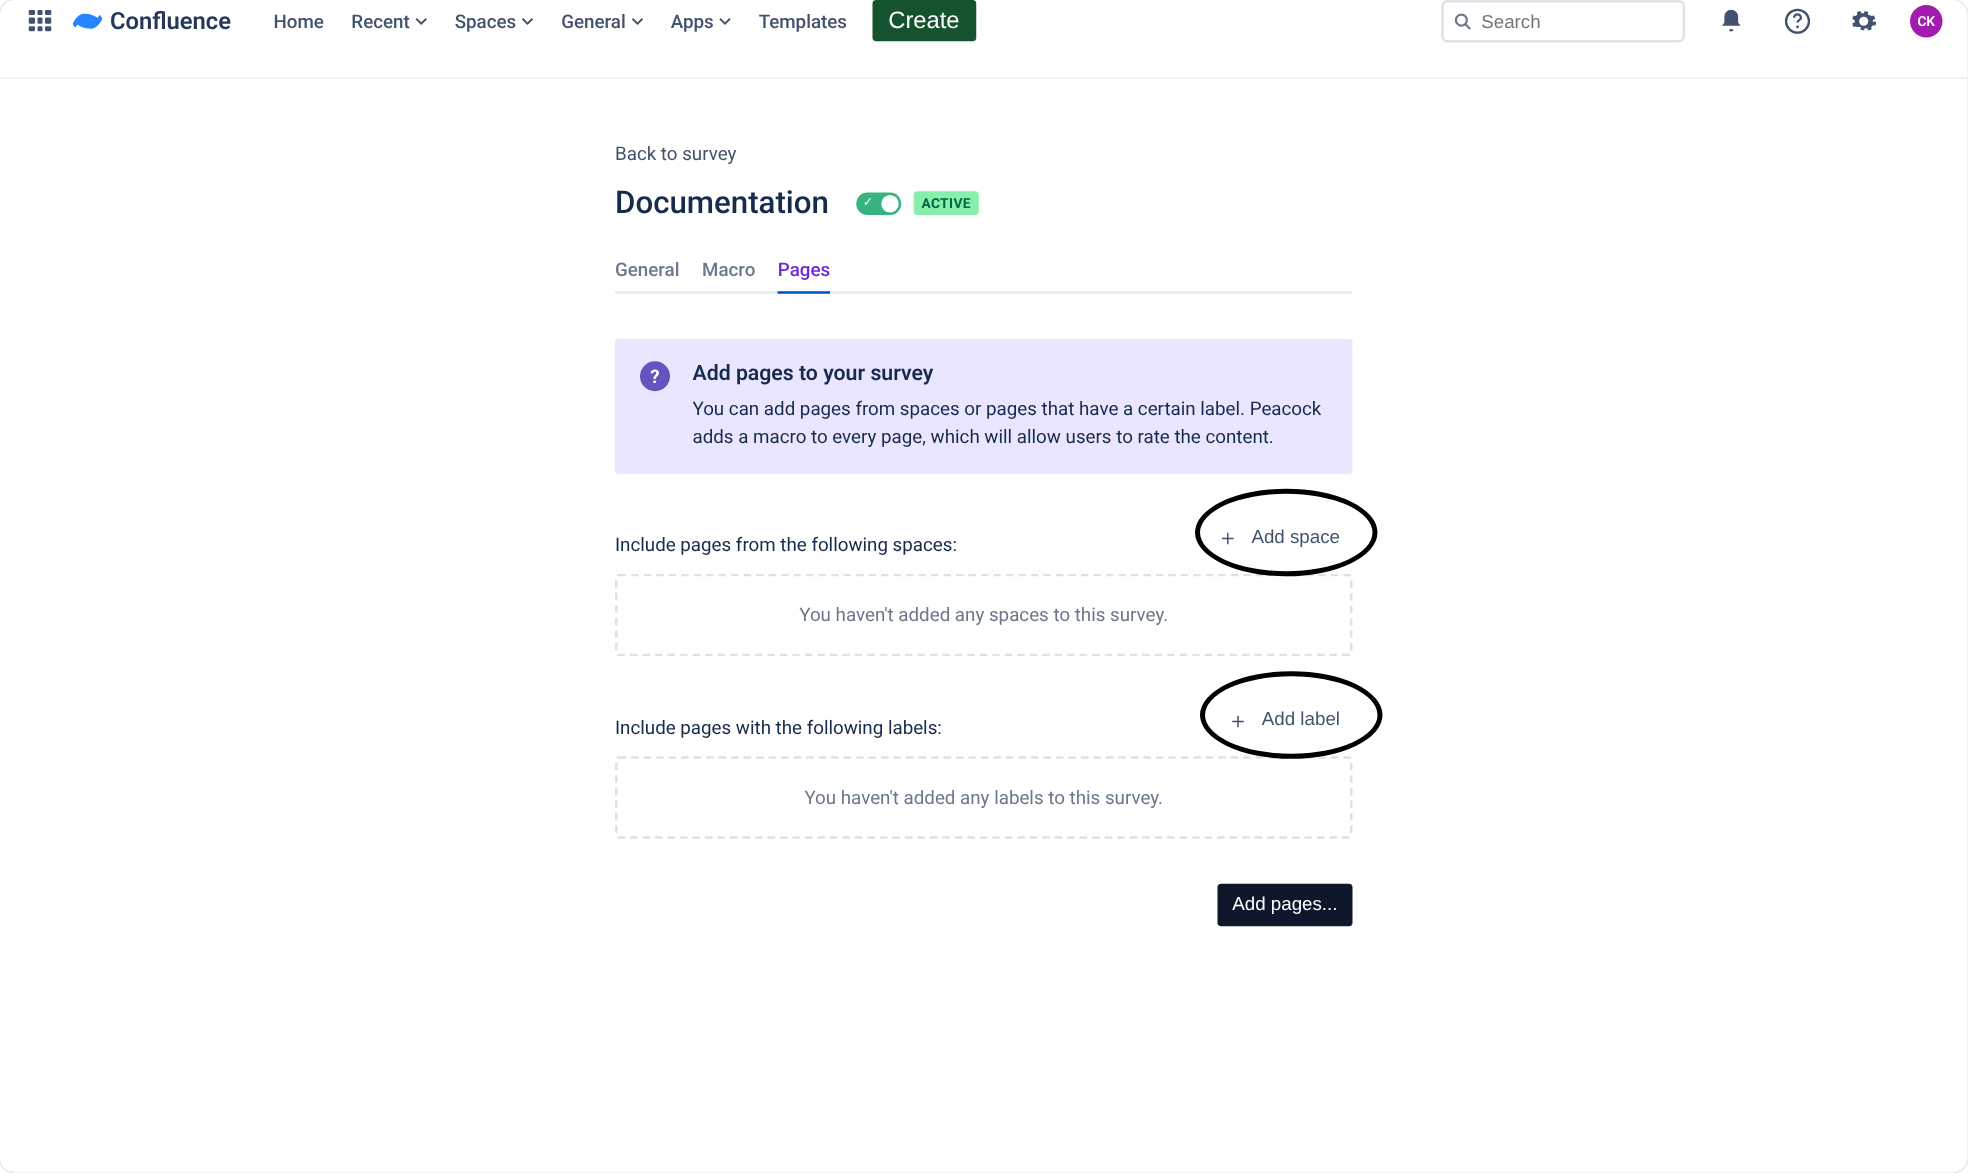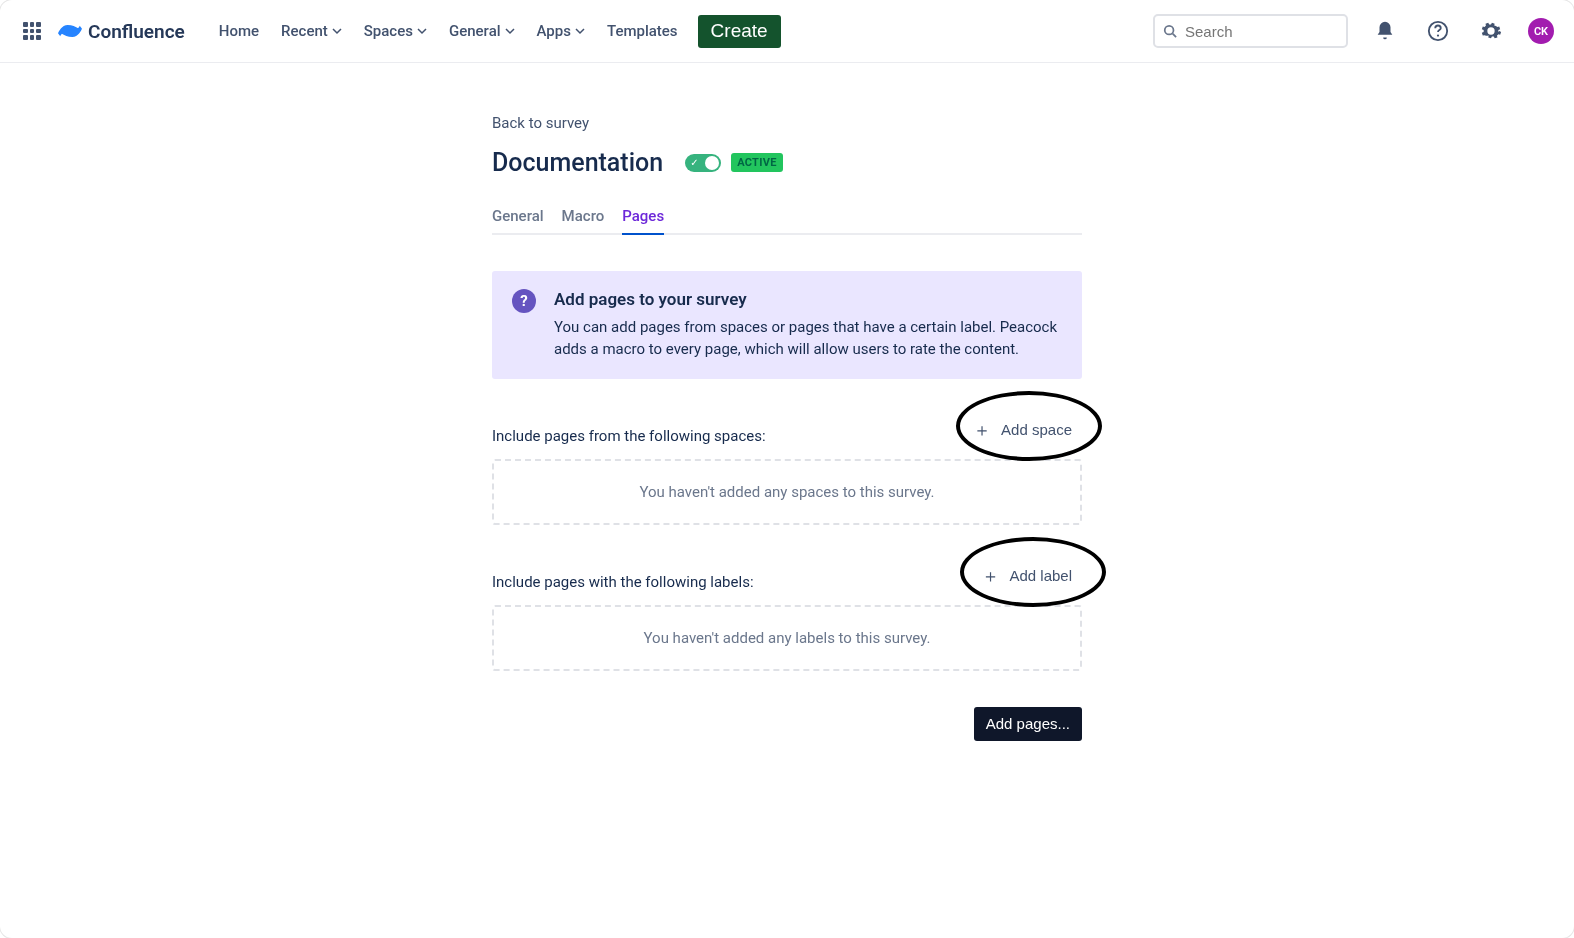--- a/index.html
+++ b/index.html
@@ -13,21 +13,21 @@
       color: #172B4D;
       width: 1574px;
       height: 938px;
       overflow: hidden;
       border-radius: 12px;
       box-shadow: 0 0 0 1px rgba(0,0,0,0.1);
     }
     
     .topnav {
       display: flex;
-      align-items: center;
+      align-items: flex-start;
       height: 63px;
       padding: 0 20px 0 16px;
       border-bottom: 1px solid #ebecf0;
       gap: 4px;
     }
     .topnav-left {
       display: flex;
       align-items: center;
       gap: 4px;
     }
@@ -188,21 +188,21 @@
     }
     .toggle .knob {
       position: absolute;
       right: 2px;
       width: 14px;
       height: 14px;
       background: #fff;
       border-radius: 50%;
     }
     .status-badge {
-      background: #22c55e;
+      background: #86efac;
       color: #006644;
       font-size: 11px;
       font-weight: 700;
       padding: 3px 6px;
       border-radius: 3px;
       letter-spacing: 0.3px;
       margin-left: -12px;
     }
     .tabs {
       display: flex;

